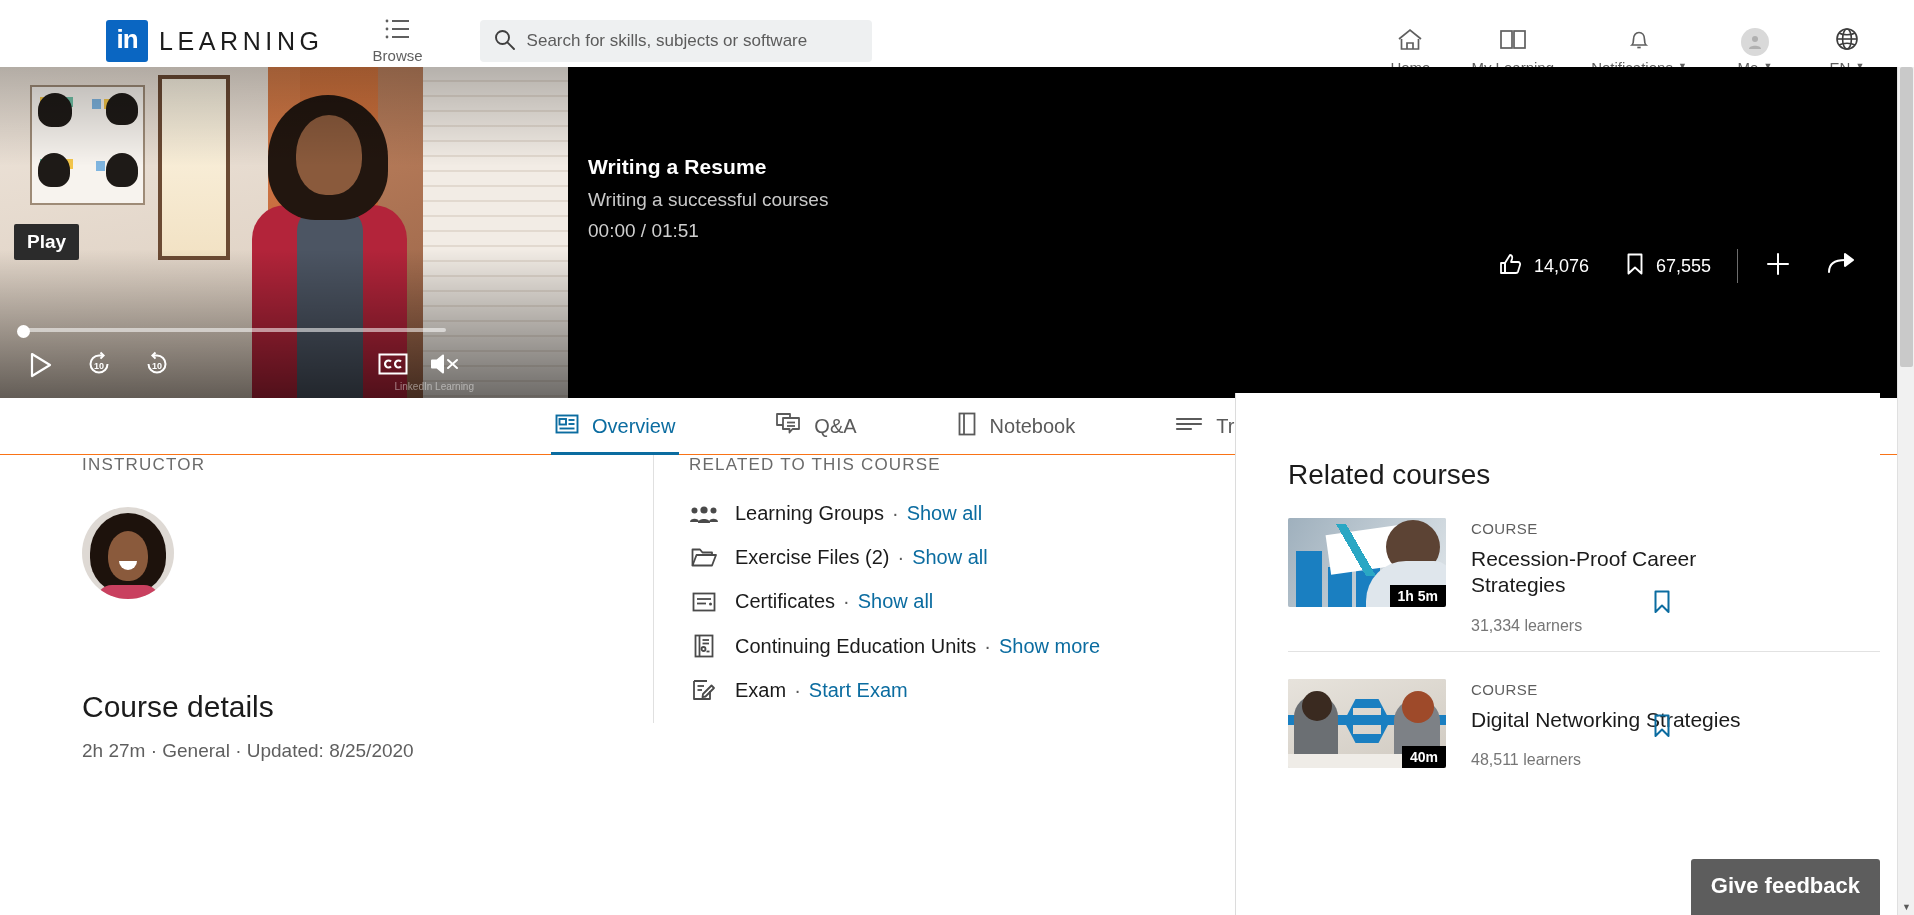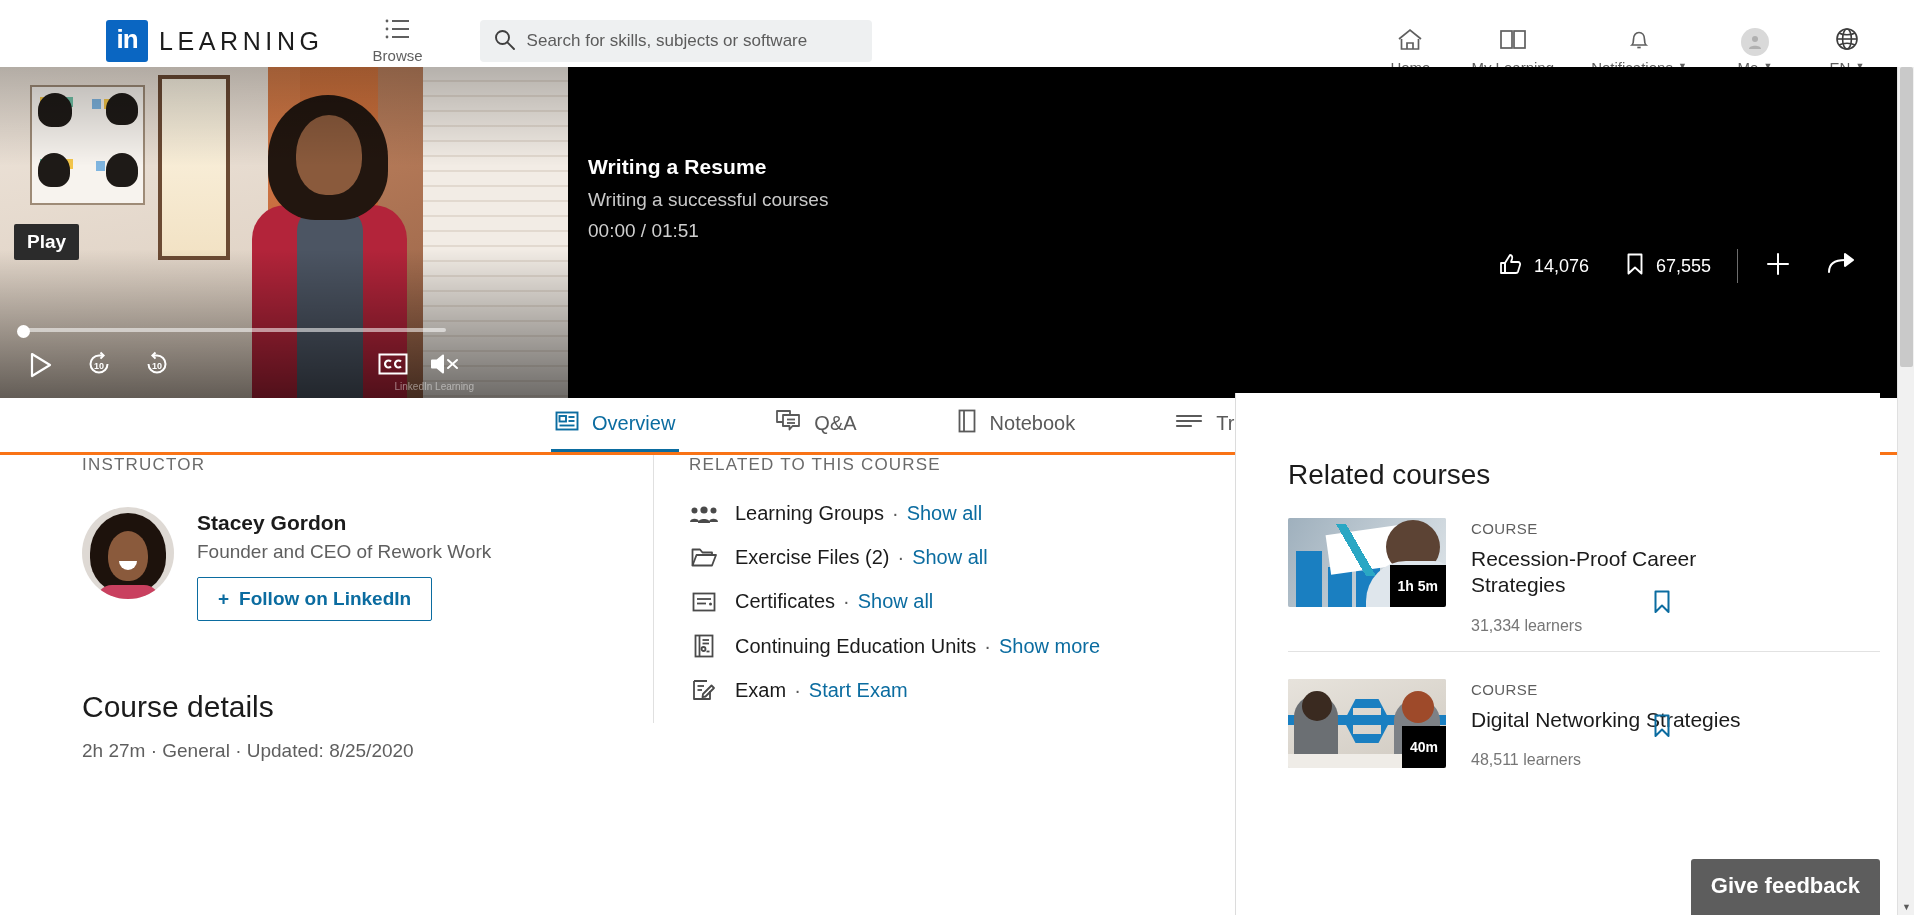--- a/index.html
+++ b/index.html
@@ -183,22 +183,22 @@
   }
   .va-group { display: flex; align-items: center; gap: 11px; cursor: pointer; }
   .va-count { font-size: 18px; }
   .va-div { width: 1px; height: 34px; background: #6d6d6d; margin: 0 26px; }
 
   
   #tabbar {
     position: absolute; top: 398px; left: 0;
     width: 1914px; height: 57px;
     background: #fff;
-    border-bottom: 3px solid #f97316;
-    display: flex; align-items: flex-end;
+    border-bottom: 1px solid #f97316;
+    display: flex; align-items: center;
   }
   .tab {
     display: flex; align-items: center; gap: 13px;
     height: 57px; cursor: pointer;
     color: #5a5a5a; font-size: 20px;
     padding: 0 4px;
     position: relative;
   }
   .tab.active { color: #0b6ca0; }
   .tab.active::after {
@@ -269,21 +269,21 @@
   .rc-card { display: flex; padding: 27px 0 16px 0; position: relative; }
   .rc-card + .rc-card { border-top: 1px solid #e2e2e2; }
   .rc-thumb {
     width: 158px; height: 89px; flex: none; position: relative;
     overflow: hidden; border-radius: 2px; background: #cfd4d8;
   }
   .rc-dur {
     position: absolute; right: 0; bottom: 0;
     background: #000; color: #fff;
     font-size: 14px; font-weight: bold;
-    padding: 13px 8px;
+    padding: 3px 8px;
   }
   .rc-body { margin-left: 25px; padding-top: 2px; width: 320px; }
   .rc-kicker { font-size: 15px; color: #5f5f5f; letter-spacing: .4px; }
   .rc-title { font-size: 21px; color: #1b1b1b; margin-top: 9px; line-height: 1.26; }
   .rc-learners { font-size: 16px; color: #767676; margin-top: 18px; }
   .rc-bookmark {
     position: absolute; right: 208px; bottom: 32px;
     color: #0b6ca0; cursor: pointer;
   }
   
@@ -614,28 +614,20 @@
 
   <div id="col-instructor">
     <div class="sec-eyebrow">INSTRUCTOR</div>
     <div class="instructor-row">
       <div class="inst-photo">
         <div class="ip-hair"></div>
         <div class="ip-face"></div>
         <div class="ip-smile"></div>
         <div class="ip-shoulder"></div>
       </div>
-      <div class="inst-info">
-        <div class="inst-name">Stacey Gordon</div>
-        <div class="inst-title">Founder and CEO of Rework Work</div>
-        <button class="follow-btn">
-          <span>+</span>
-          <span>Follow on LinkedIn</span>
-        </button>
-      </div>
     </div>
   </div>
 
   <div id="course-details">
     <div class="cd-title">Course details</div>
     <div class="cd-meta">2h 27m  ·  General  ·  Updated: 8/25/2020</div>
   </div>
 
   <div id="col-related">
     <div class="sec-eyebrow">RELATED TO THIS COURSE</div>

